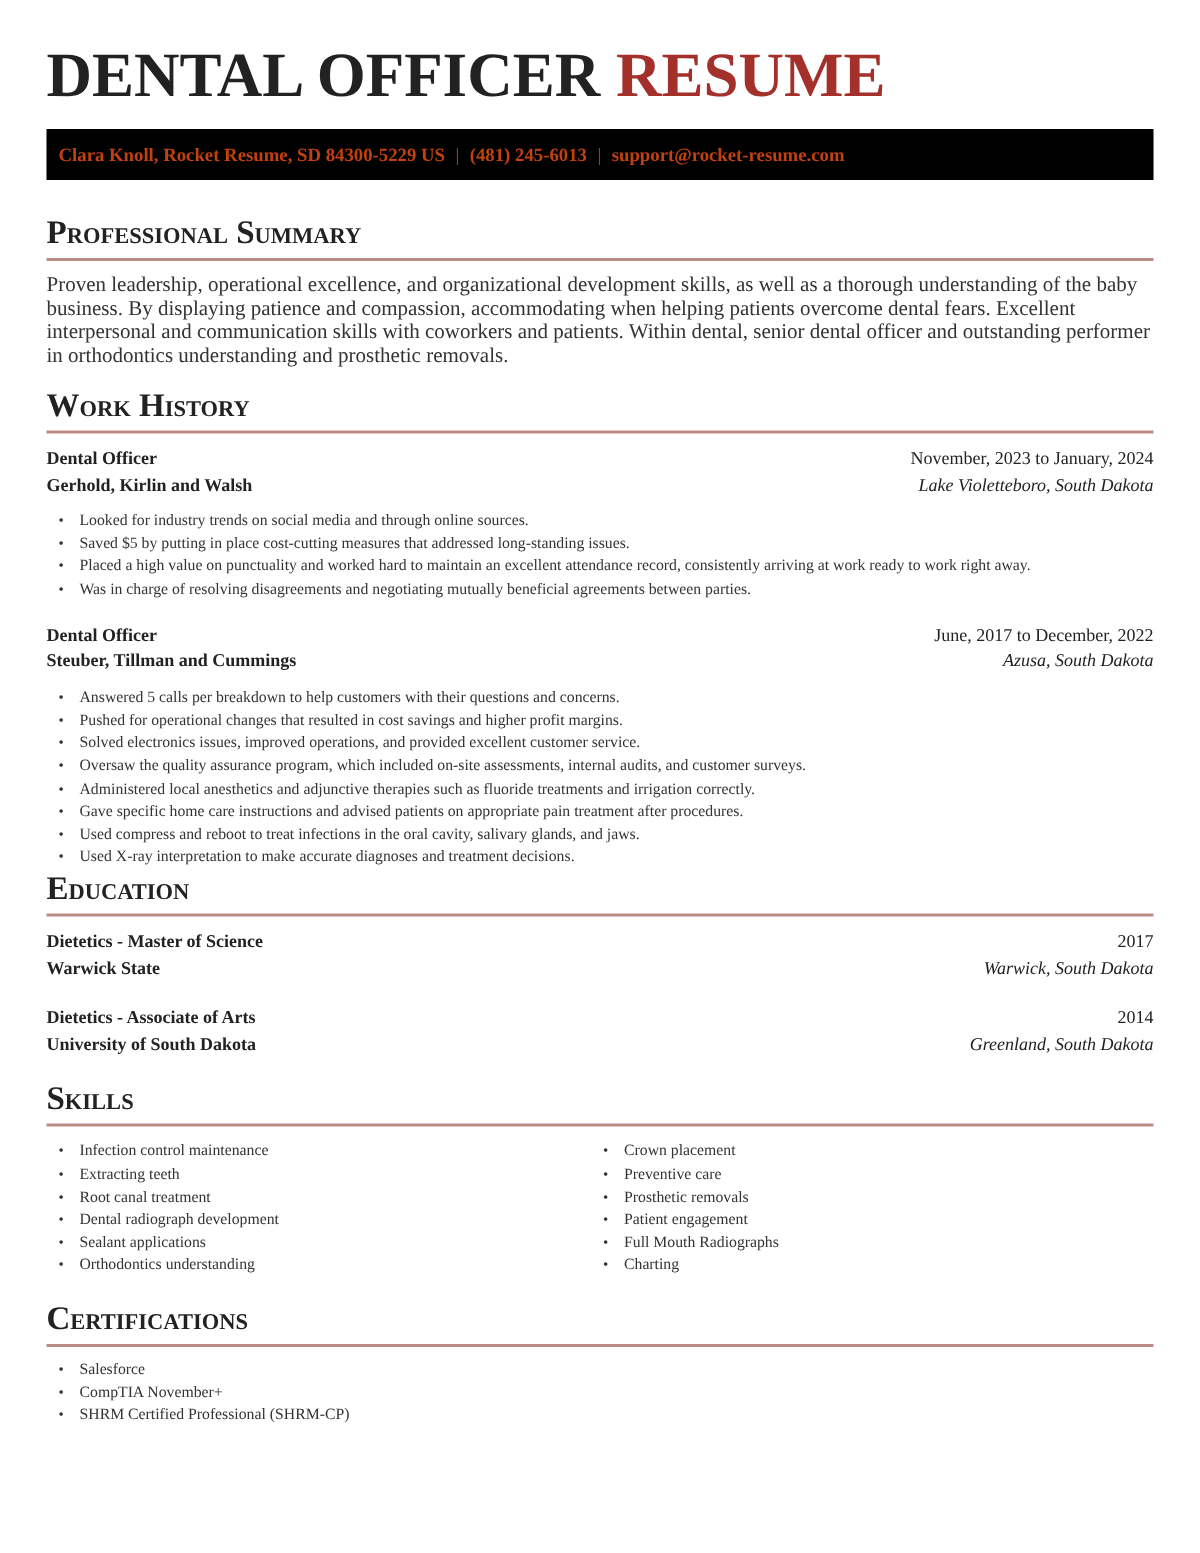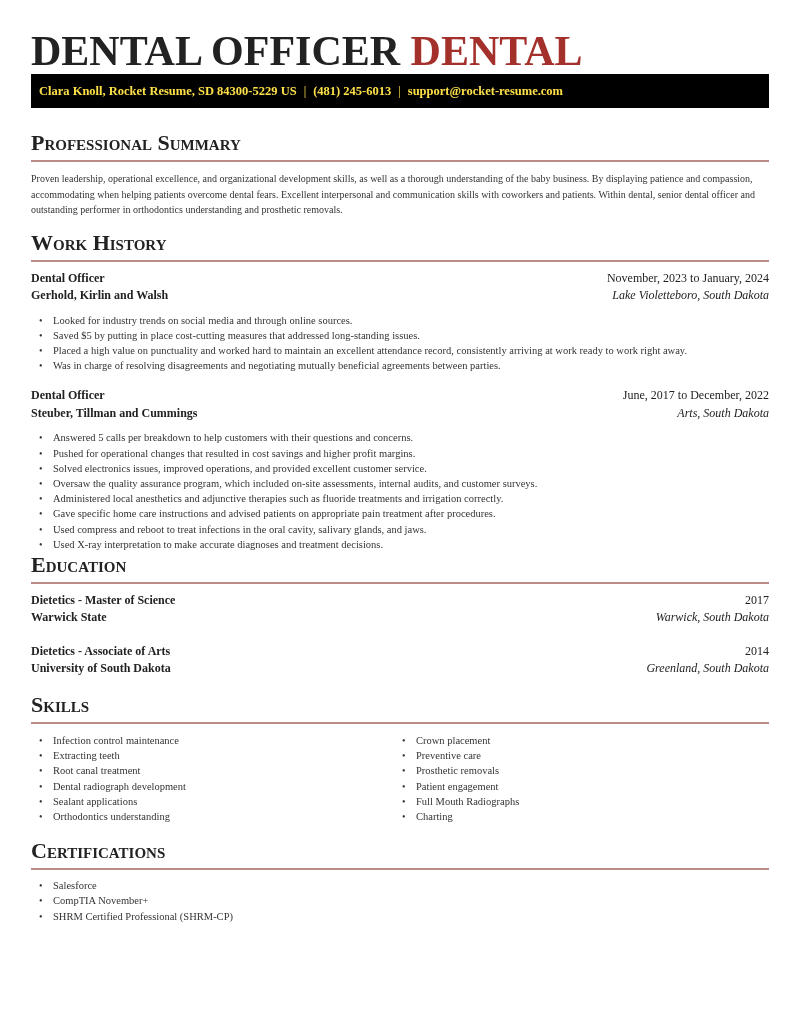--- a/index.html
+++ b/index.html
@@ -19,23 +19,24 @@
       font-family: "Liberation Serif", serif;
       font-weight: bold;
       font-size: 42px;
       line-height: 46px;
       letter-spacing: 0px;
       color: #222222;
     }
     .title .accent { color: #a4302b; }
 
     .contact-bar {
+      margin-top: 12px;
       height: 34px;
       background: #000000;
-      color: #fde047;
+      color: #c2410c;
       font-weight: bold;
       font-size: 12.5px;
       line-height: 34px;
       padding-left: 8px;
       white-space: nowrap;
     }
     .contact-bar .sep { margin: 0 7px; font-weight: normal; }
 
     .section-title {
       font-variant: small-caps;
@@ -44,21 +45,21 @@
       line-height: 26px;
       color: #222222;
     }
     .rule {
       height: 2px;
       background: #b98c88;
       margin-top: 4px;
     }
 
     .summary-text {
-      font-size: 10px;
+      font-size: 14px;
       line-height: 15.5px;
       margin-top: 9px;
       color: #333333;
     }
 
     .row {
       display: flex;
       justify-content: space-between;
       font-size: 12px;
       line-height: 17.5px;
@@ -90,21 +91,21 @@
     .skills-grid { display: flex; margin-top: 8px; }
     .skills-grid ul.bullets { margin-top: 1px; width: 363px; }
   </style>
 </head>
 <body>
 
 <div class="page">
 
   <h1 class="title">
     <span>DENTAL OFFICER</span>
-    <span class="accent">DENTAL</span>
+    <span class="accent">RESUME</span>
   </h1>
 
   <div class="contact-bar">
     <span>Clara Knoll, Rocket Resume, SD 84300-5229 US</span><span class="sep">|</span><span>(481) 245-6013</span><span class="sep">|</span><span>support@rocket-resume.com</span>
   </div>
 
   <section style="margin-top:22px;">
     <h2 class="section-title">Professional Summary</h2>
     <div class="rule"></div>
     <p class="summary-text">Proven leadership, operational excellence, and organizational development skills, as well as a thorough understanding of the baby business. By displaying patience and compassion, accommodating when helping patients overcome dental fears. Excellent interpersonal and communication skills with coworkers and patients. Within dental, senior dental officer and outstanding performer in orthodontics understanding and prosthetic removals.</p>
@@ -131,21 +132,21 @@
       </ul>
     </div>
 
     <div style="margin-top:14px;">
       <div class="row">
         <span class="left">Dental Officer</span>
         <span class="right">June, 2017 to December, 2022</span>
       </div>
       <div class="row">
         <span class="left">Steuber, Tillman and Cummings</span>
-        <span class="right italic">Arts, South Dakota</span>
+        <span class="right italic">Azusa, South Dakota</span>
       </div>
       <ul class="bullets">
         <li>Answered 5 calls per breakdown to help customers with their questions and concerns.</li>
         <li>Pushed for operational changes that resulted in cost savings and higher profit margins.</li>
         <li>Solved electronics issues, improved operations, and provided excellent customer service.</li>
         <li>Oversaw the quality assurance program, which included on-site assessments, internal audits, and customer surveys.</li>
         <li>Administered local anesthetics and adjunctive therapies such as fluoride treatments and irrigation correctly.</li>
         <li>Gave specific home care instructions and advised patients on appropriate pain treatment after procedures.</li>
         <li>Used compress and reboot to treat infections in the oral cavity, salivary glands, and jaws.</li>
         <li>Used X-ray interpretation to make accurate diagnoses and treatment decisions.</li>

